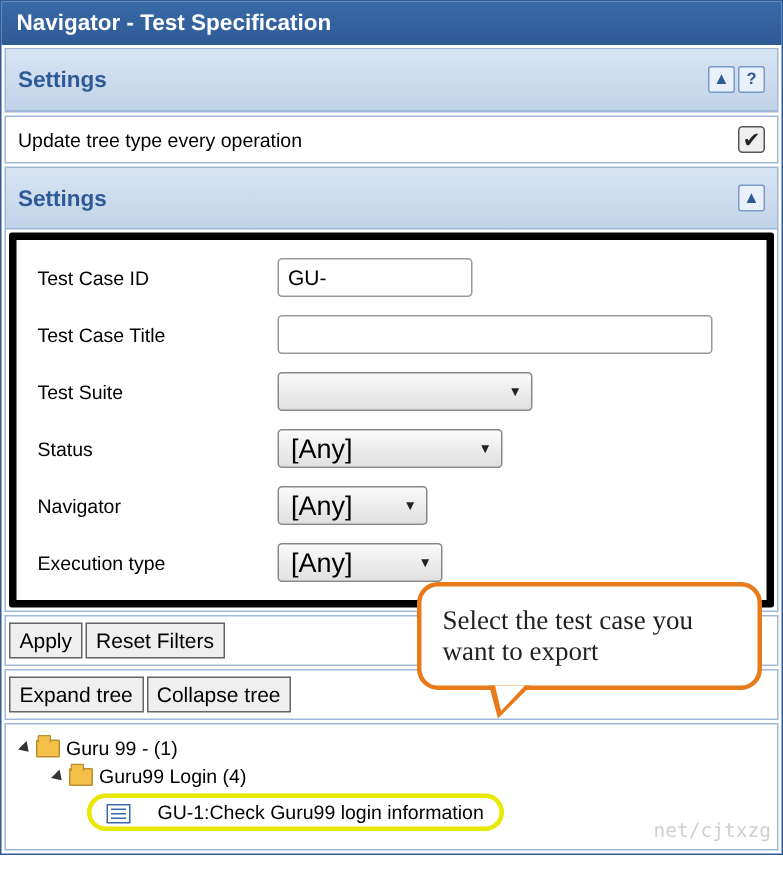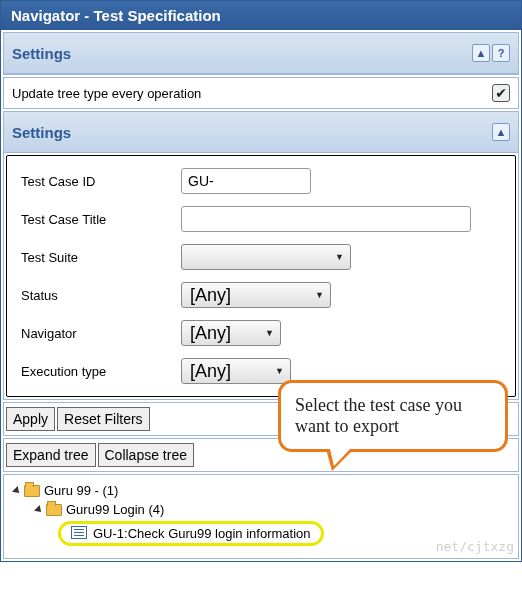--- a/index.html
+++ b/index.html
@@ -5,36 +5,36 @@
 * { box-sizing: border-box; margin: 0; padding: 0; }
 body { font-family: Verdana, Arial, sans-serif; font-size: 13px; background: #fff; width: 522px; }
 .frame { border: 1px solid #2e5a96; background: #fff; }
 .title-bar { background: linear-gradient(#3a6aa8, #2e5a96); color: #fff; font-weight: bold; padding: 6px 10px; font-size: 15px; }
 .panel { border: 1px solid #a0b8d8; margin: 2px; }
 .panel-header { background: linear-gradient(#d8e4f2, #c2d4ea); border-bottom: 1px solid #a0b8d8; padding: 11px 8px; color: #2e5a96; font-weight: bold; font-size: 15px; display: flex; align-items: center; justify-content: space-between; }
 .panel-header .right { display: flex; gap: 2px; }
 .icon-btn { width: 18px; height: 18px; border: 1px solid #7a9bc4; background: #eaf1fa; display: flex; align-items: center; justify-content: center; font-size: 11px; color: #2e5a96; cursor: pointer; border-radius: 2px; }
 .settings-row { display: flex; justify-content: space-between; align-items: center; padding: 6px 8px; }
 .settings-row .cb { width: 18px; height: 18px; border: 1px solid #555; border-radius: 3px; background: #eef0f0; display: flex; align-items: center; justify-content: center; font-size: 14px; color: #222; }
-.filters-box { border: 1px solid #000000; border-radius: 2px; margin: 2px; padding: 12px 14px; background: #fff; }
+.filters-box { border: 5px solid #000000; border-radius: 2px; margin: 2px; padding: 12px 14px; background: #fff; }
 .field-row { display: flex; align-items: center; margin-bottom: 12px; }
 .field-label { width: 160px; }
 .text-input { border: 1px solid #999; border-radius: 3px; padding: 4px 6px; font-size: 14px; height: 26px; }
 .select { border: 1px solid #888; border-radius: 3px; background: linear-gradient(#fafafa,#e0e0e0); height: 26px; padding: 0 22px 0 8px; font-size: 18px; display: inline-flex; align-items: center; position: relative; }
 .select::after { content: "▼"; font-size: 9px; position: absolute; right: 6px; color: #222; }
 .btn-row { padding: 4px 2px; display: flex; gap: 2px; }
 .btn { border: 1px solid #666; background: #efefef; padding: 3px 6px; font-size: 14px; font-family: inherit; cursor: pointer; }
 .tree-panel { border: 1px solid #a0b8d8; margin: 2px; padding: 6px 10px 10px; position: relative; }
 .tree-row { display: flex; align-items: center; gap: 4px; padding: 2px 0; }
 .tree-toggle { width: 0; height: 0; border-left: 6px solid #333; border-top: 4px solid transparent; border-bottom: 4px solid transparent; transform: rotate(45deg); }
 .folder-icon { width: 16px; height: 12px; background: #f4c04a; border: 1px solid #b8902e; border-radius: 1px; position: relative; }
 .folder-icon::before { content: ""; position: absolute; top: -4px; left: 0; width: 7px; height: 4px; background: #f4c04a; border: 1px solid #b8902e; border-bottom: none; border-radius: 1px 1px 0 0; }
 .doc-icon { width: 16px; height: 13px; background: #fff; border: 1px solid #3a6aa8; display: flex; flex-direction: column; justify-content: space-around; padding: 1px 2px; }
 .doc-icon span { height: 1px; background: #3a6aa8; }
-.selected { border: 3px solid #e8e800; border-radius: 18px; padding: 2px 10px; display: inline-flex; align-items: flex-start; gap: 6px; }
+.selected { border: 3px solid #e8e800; border-radius: 18px; padding: 2px 10px; display: inline-flex; align-items: flex-end; gap: 18px; }
 .callout { position: absolute; top: -95px; right: 10px; width: 230px; border: 3px solid #e87a1a; border-radius: 14px; background: #fff; padding: 12px 14px; font-family: 'Comic Sans MS', cursive; font-size: 18px; color: #222; }
 .callout-tail { position: absolute; bottom: -22px; left: 45px; width: 0; height: 0; border-top: 22px solid #e87a1a; border-left: 6px solid transparent; border-right: 22px solid transparent; }
 .callout-tail::after { content: ""; position: absolute; top: -22px; left: -2px; width: 0; height: 0; border-top: 17px solid #fff; border-left: 4px solid transparent; border-right: 16px solid transparent; }
 .watermark { position: absolute; right: 4px; bottom: 4px; color: #d0d0d0; font-size: 13px; font-family: monospace; }
 </style>
 </head>
 <body>
 
 <div class="frame">
   <div class="title-bar">Navigator - Test Specification</div>

